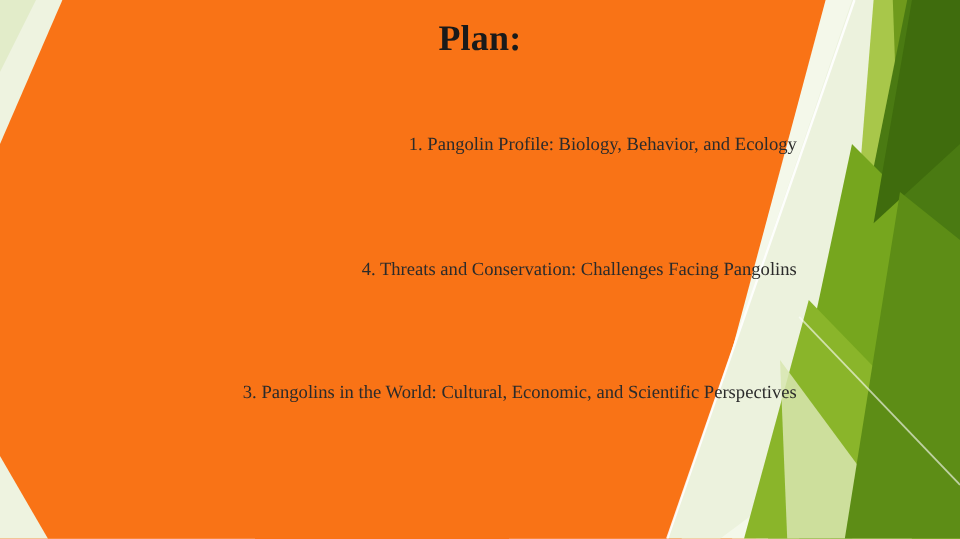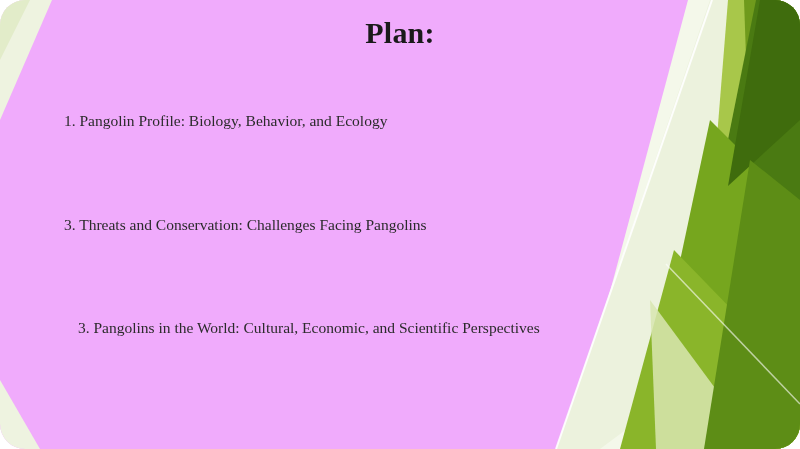--- a/index.html
+++ b/index.html
@@ -10,23 +10,22 @@
     width: 800px;
     height: 449px;
     overflow: hidden;
     background: #ffffff;
     font-family: "Liberation Serif", serif;
   }
   .slide {
     position: relative;
     width: 800px;
     height: 449px;
-    background: #f0abfc;
+    background: #f97316;
     overflow: hidden;
-    border-radius: 25px;
   }
   .decor {
     position: absolute;
     top: 0;
     right: 0;
     width: 340px;
     height: 449px;
     pointer-events: none;
   }
   .decor-left {
@@ -47,20 +46,21 @@
     font-weight: bold;
     color: #1a1a1a;
     font-family: "Liberation Serif", serif;
     letter-spacing: 0.2px;
   }
   .body-list {
     position: absolute;
     top: 112px;
     left: 64px;
     width: 600px;
+    text-align: right;
   }
   .body-item {
     font-size: 15.5px;
     color: #2b2b2b;
     font-family: "Liberation Serif", serif;
     line-height: 1.2;
     margin-bottom: 85px;
     white-space: nowrap;
   }
   .body-item:last-child {
@@ -97,17 +97,17 @@
       <polygon points="290,160 340,200 340,449 244,449" fill="#5d8d16"></polygon>
       <polyline points="252,0 96,449" fill="none" stroke="#ffffff" stroke-width="2" opacity="0.9"></polyline>
       <polyline points="206,264 340,404" fill="none" stroke="#ffffff" stroke-width="1.5" opacity="0.6"></polyline>
     </svg>
   </div>
 
   <div class="title">Plan:</div>
 
   <div class="body-list">
     <div class="body-item">1. Pangolin Profile: Biology, Behavior, and Ecology</div>
-    <div class="body-item">3. Threats and Conservation: Challenges Facing Pangolins</div>
+    <div class="body-item">4. Threats and Conservation: Challenges Facing Pangolins</div>
     <div class="body-item">3. Pangolins in the World: Cultural, Economic, and Scientific Perspectives</div>
   </div>
 
 </div>
 
 </body></html>

